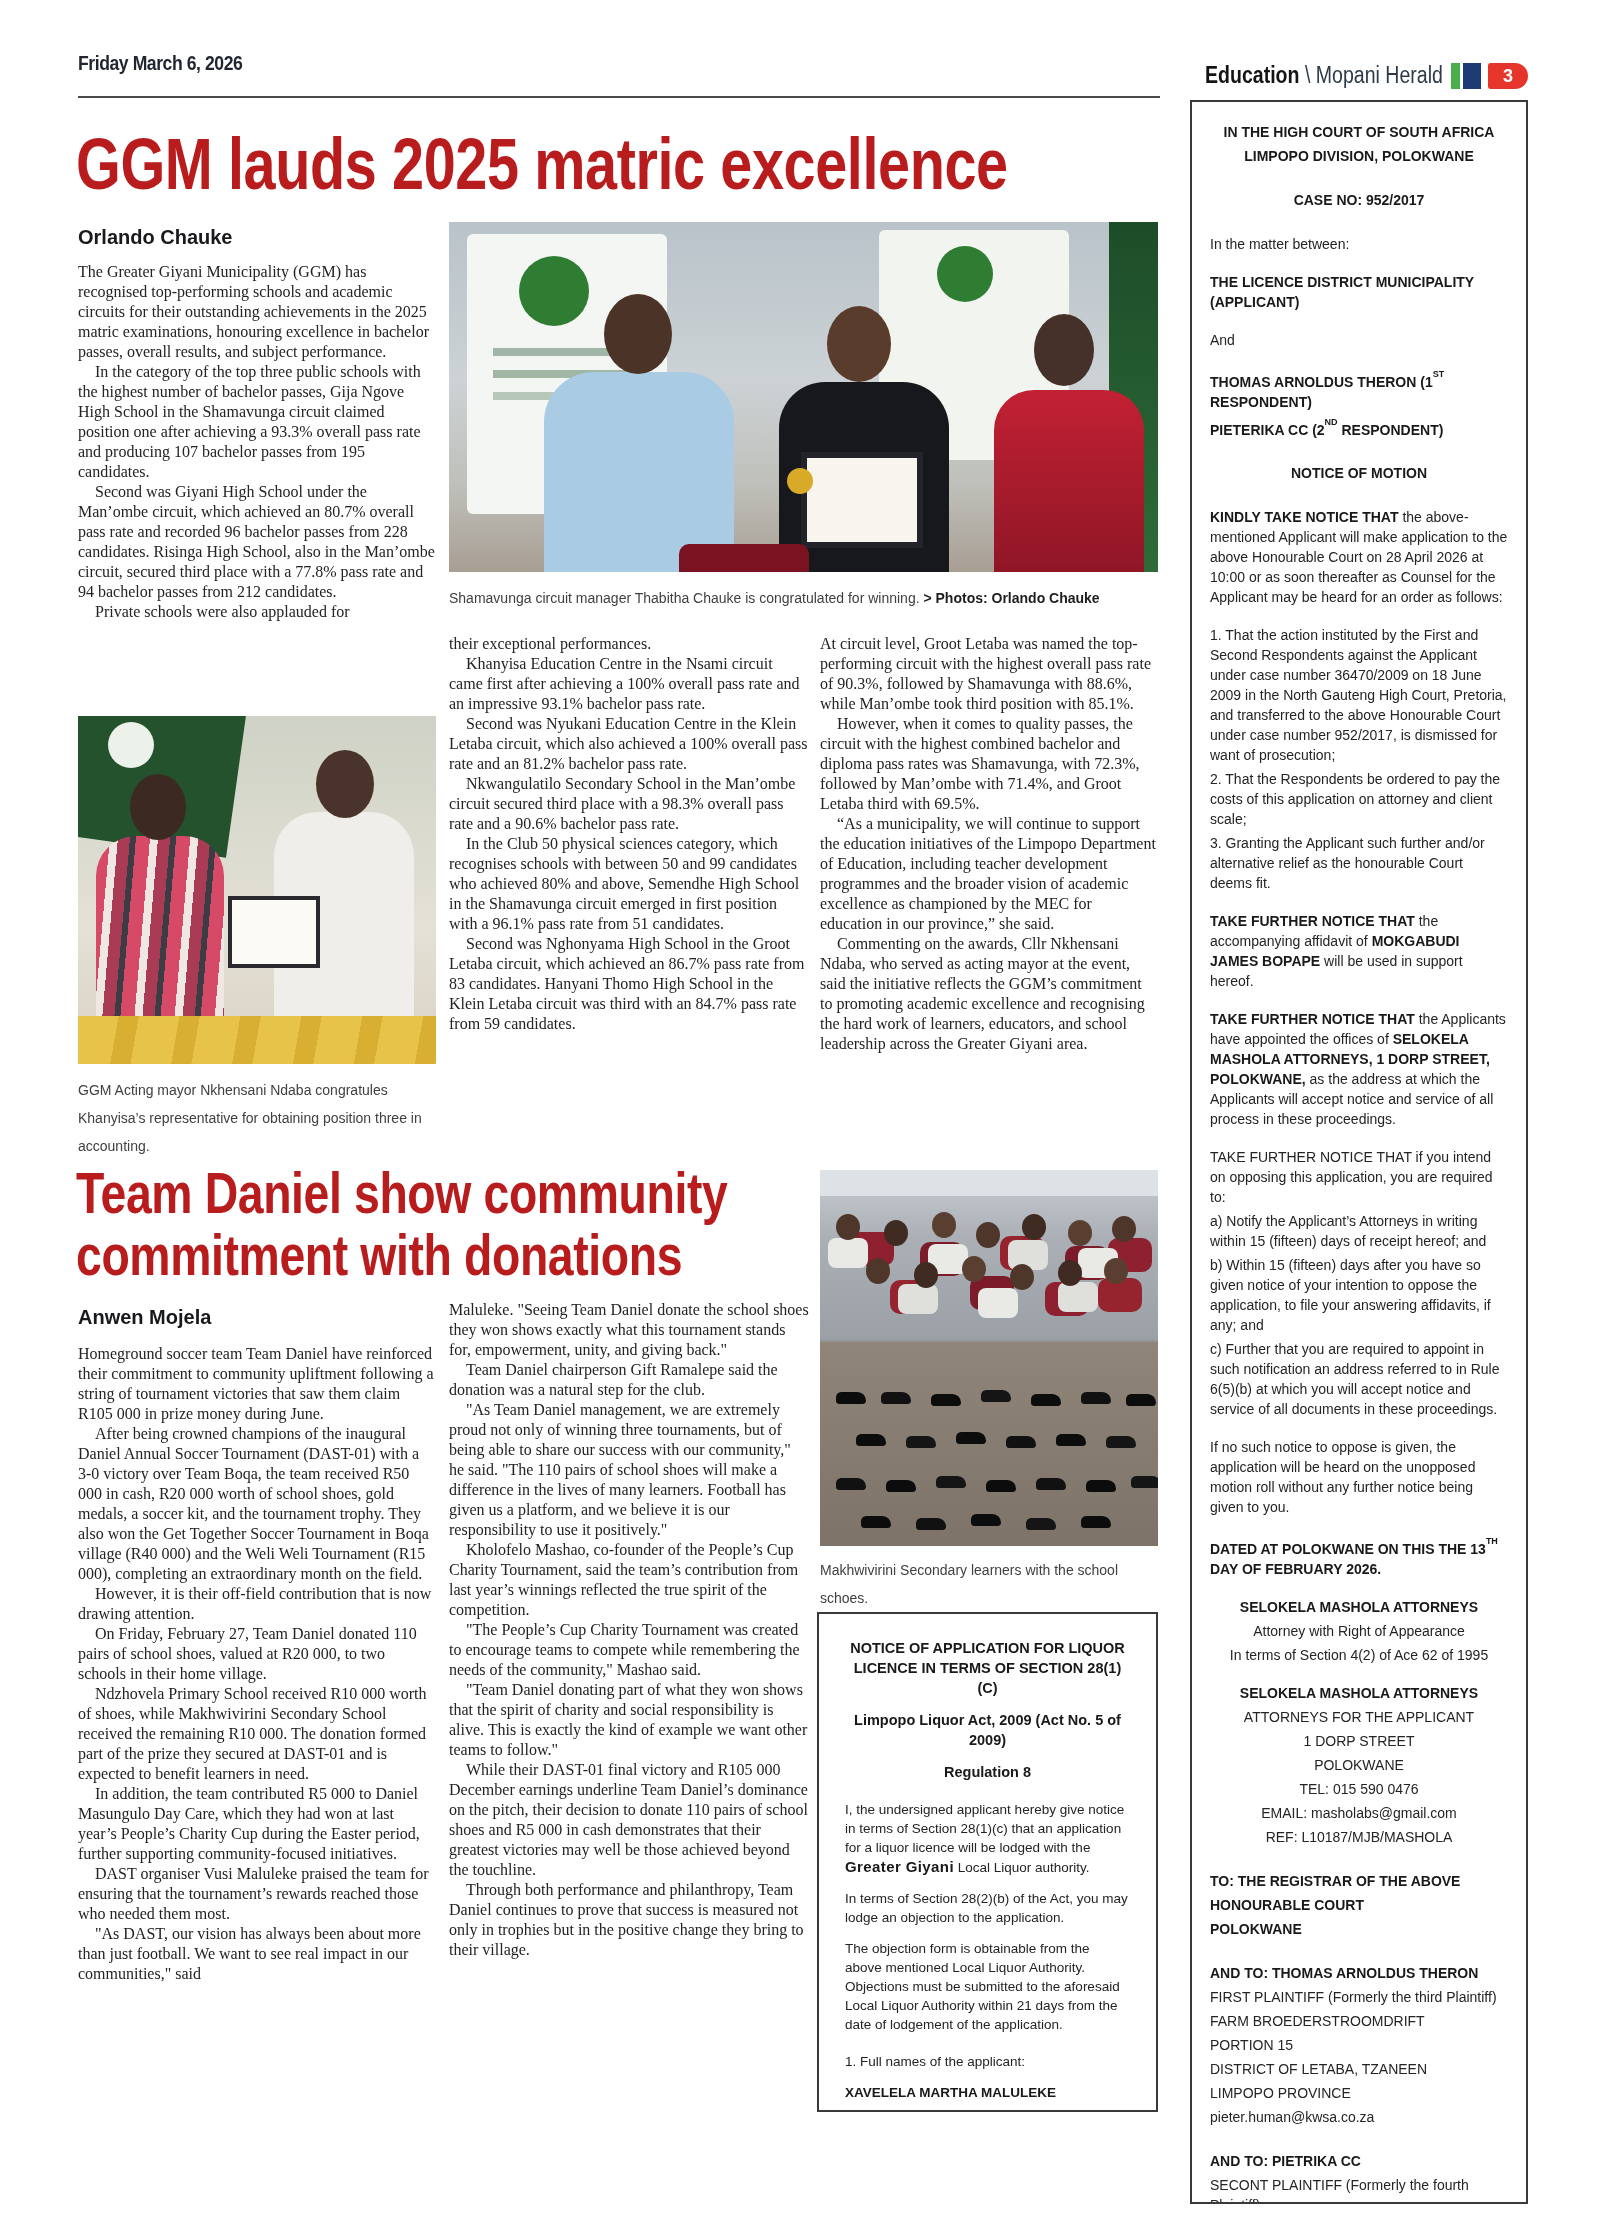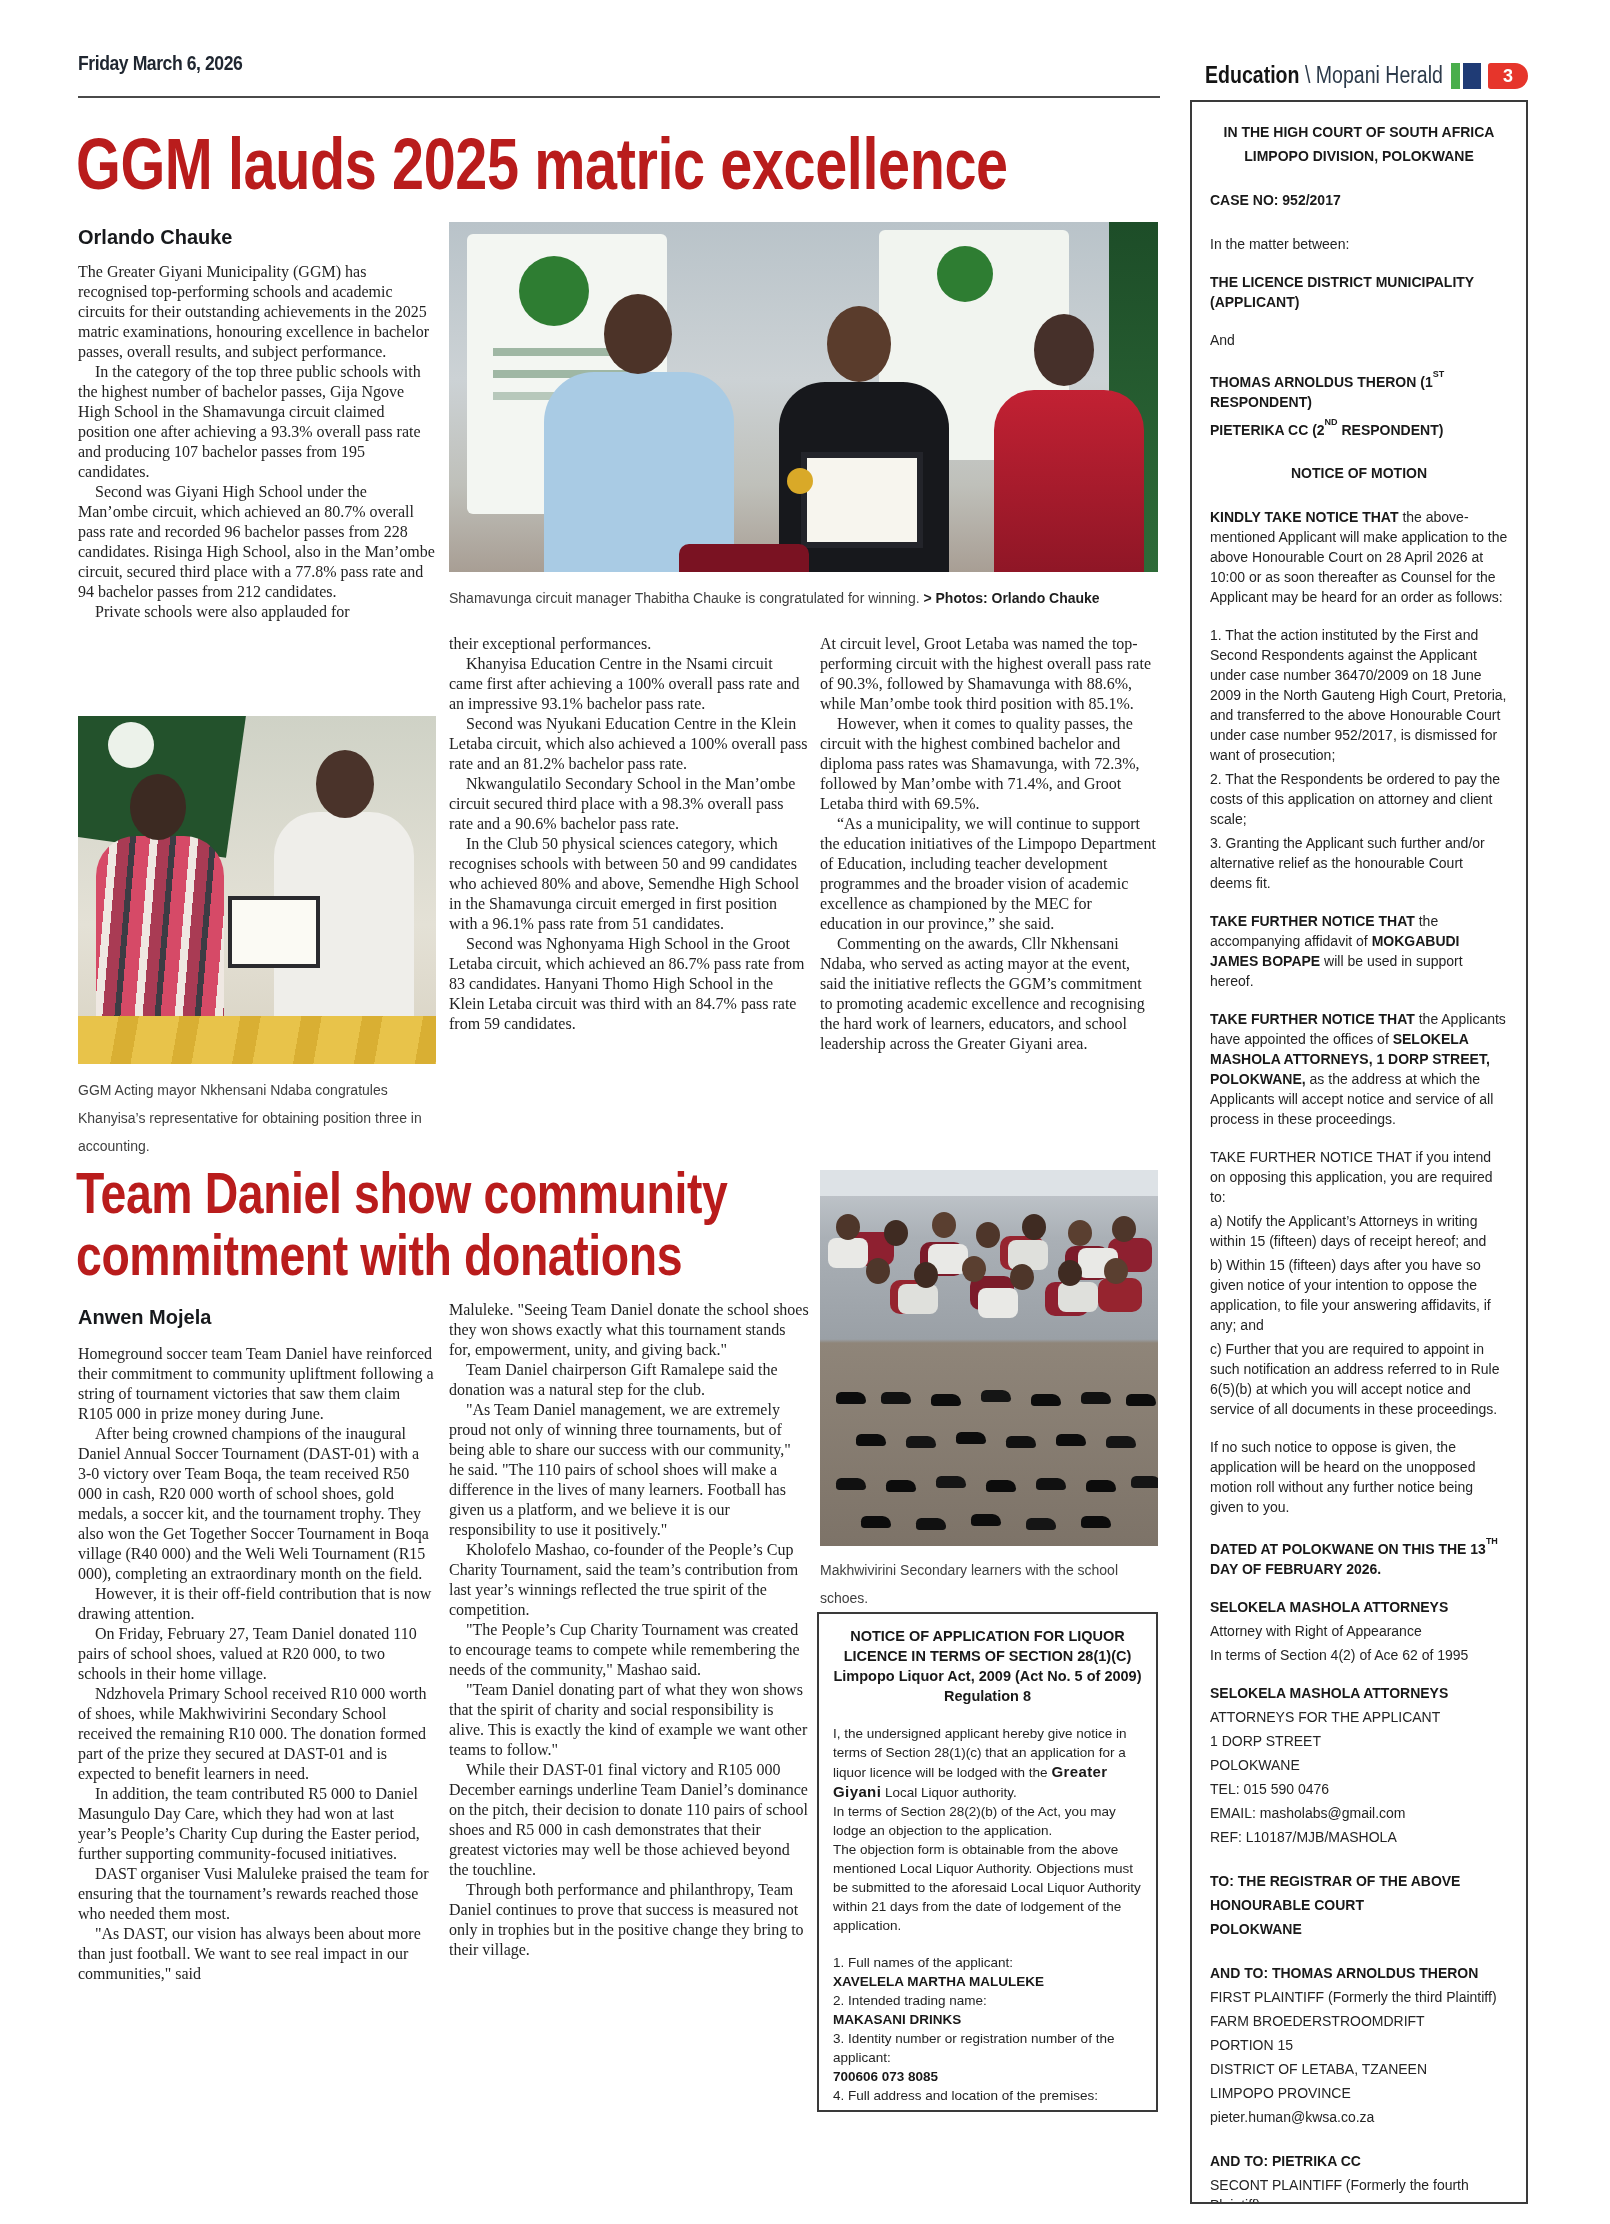--- a/index.html
+++ b/index.html
@@ -24,24 +24,24 @@
   .mast{font-size:23px;color:#2c3a4a}
   .mast .sec{font-weight:700;color:#141414}
   .rule{position:absolute;background:#4a4a4a;height:2px}
   .badge{width:40px;height:26px;background:#e6352b;border-radius:3px 14px 14px 3px;
          color:#fff;font-weight:700;font-size:18px;text-align:center;line-height:26px}
   .blk{height:26px}
   
   .court{left:1190px;top:100px;width:338px;height:2104px;border:2px solid #3a3a3a;
          box-sizing:border-box;padding:16px 14px;font-size:14px;line-height:20px;color:#242424;overflow:hidden}
   .court p{margin:4px}
-  .liq p{margin:0}
+  .liq p{margin:12px}
   .b{font-weight:700;color:#191919}
   .ctr{text-align:center}
-  .rt{text-align:left}
+  .rt{text-align:center}
   .mt{margin-top:18px !important}
   .mt2{margin-top:24px !important}
   sup{font-size:9px;position:relative;top:-4px}
   
   .liq{left:817px;top:1612px;width:341px;height:500px;border:2px solid #3a3a3a;
        box-sizing:border-box;padding:12px 14px;font-size:13.5px;line-height:19px;color:#242424;overflow:hidden}
   .liq .t{font-size:14.5px;line-height:20px}
   .gg{font-size:15px;letter-spacing:.4px}
 </style>
 </head>

